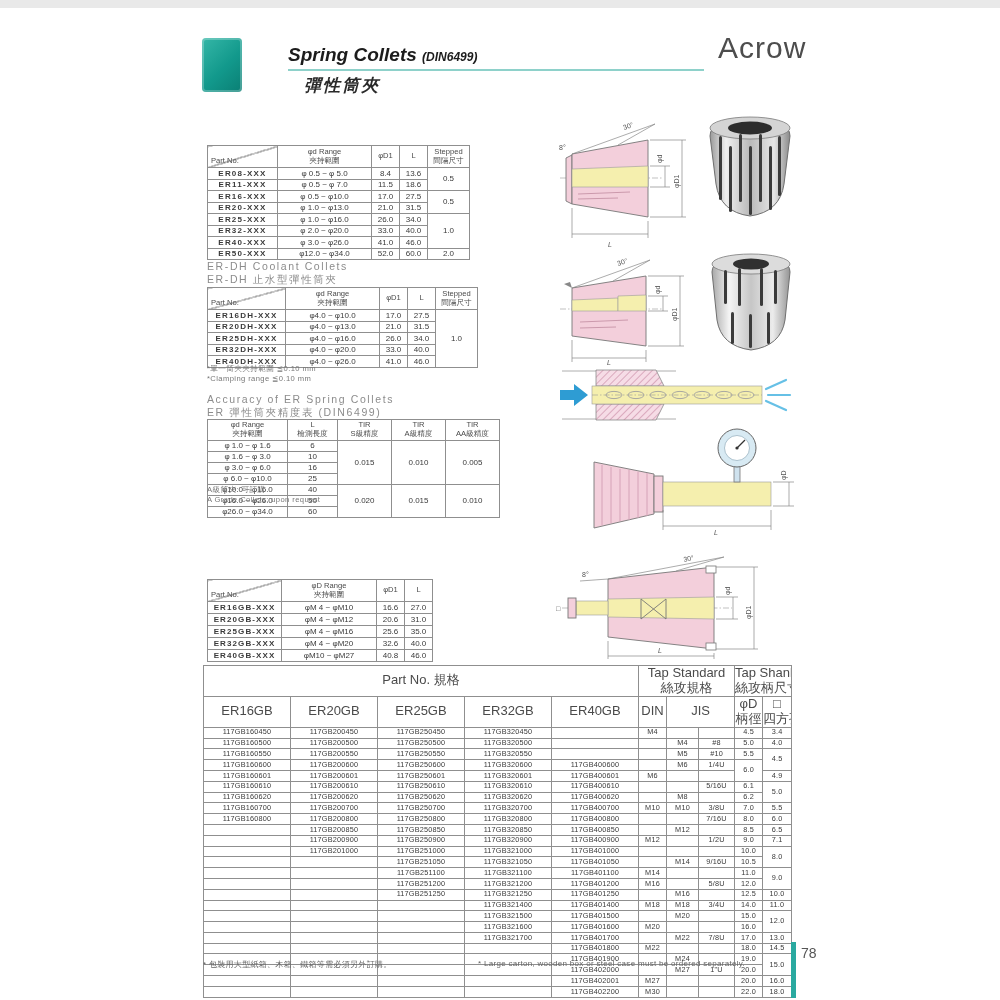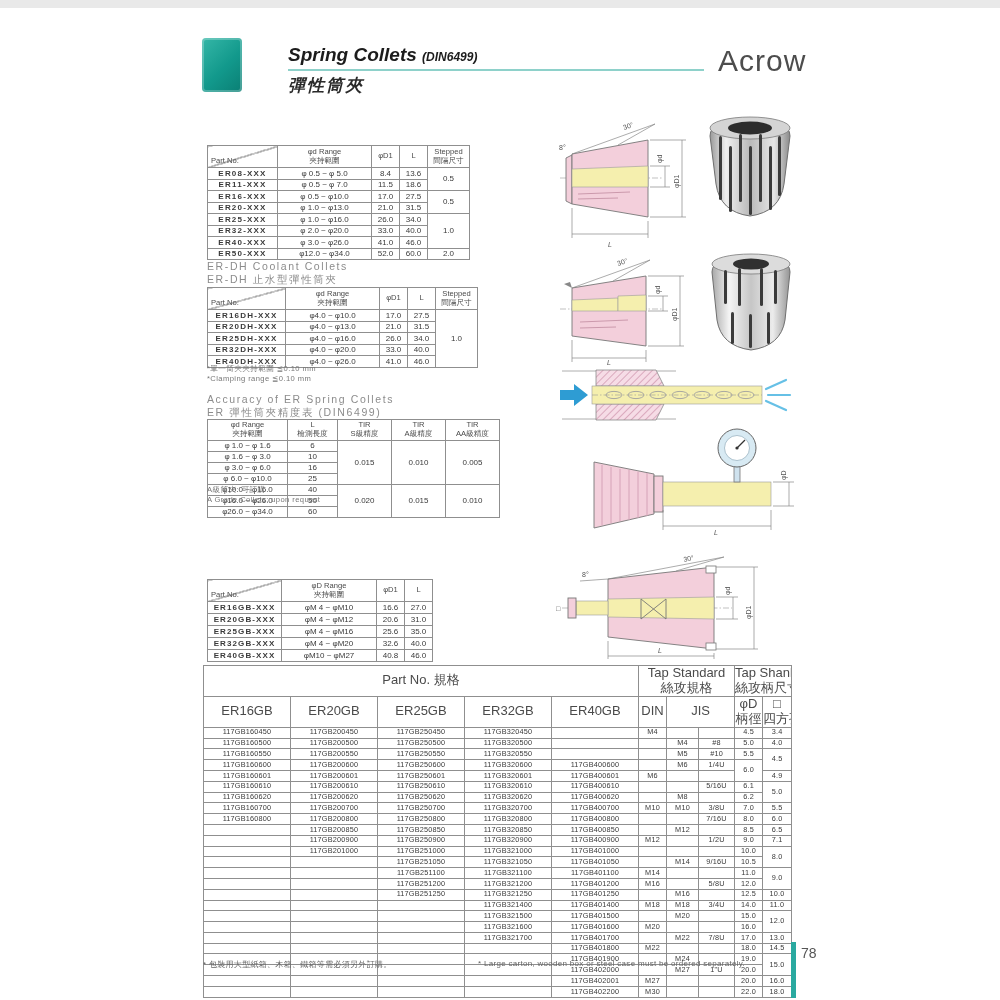--- a/index.html
+++ b/index.html
@@ -46,22 +46,22 @@
 <body>
 
 <div id="page">
 
   <div class="abs tsq" style="left:202px;top:30px;"></div>
   <div class="abs title-en" style="left:288px;top:36px;">
     <span>Spring Collets</span>
     <span class="sfx">(DIN6499)</span>
   </div>
   <div class="abs rule" style="left:288px;top:61px;width:416px;"></div>
-  <div class="abs title-zh" style="left:288px;top:66px;">彈性筒夾</div>
-  <div class="abs brand" style="left:718px;top:36px;">Acrow</div>
+  <div class="abs title-zh" style="left:304px;top:66px;">彈性筒夾</div>
+  <div class="abs brand" style="left:718px;top:23px;">Acrow</div>
 
   <table class="abs t-small" style="left:207px;top:137px;width:262px;">
     <colgroup>
         <col style="width:70px">
         <col style="width:94px">
         <col style="width:28px">
         <col style="width:28px">
         <col style="width:42px">
       </colgroup>
     <thead>

